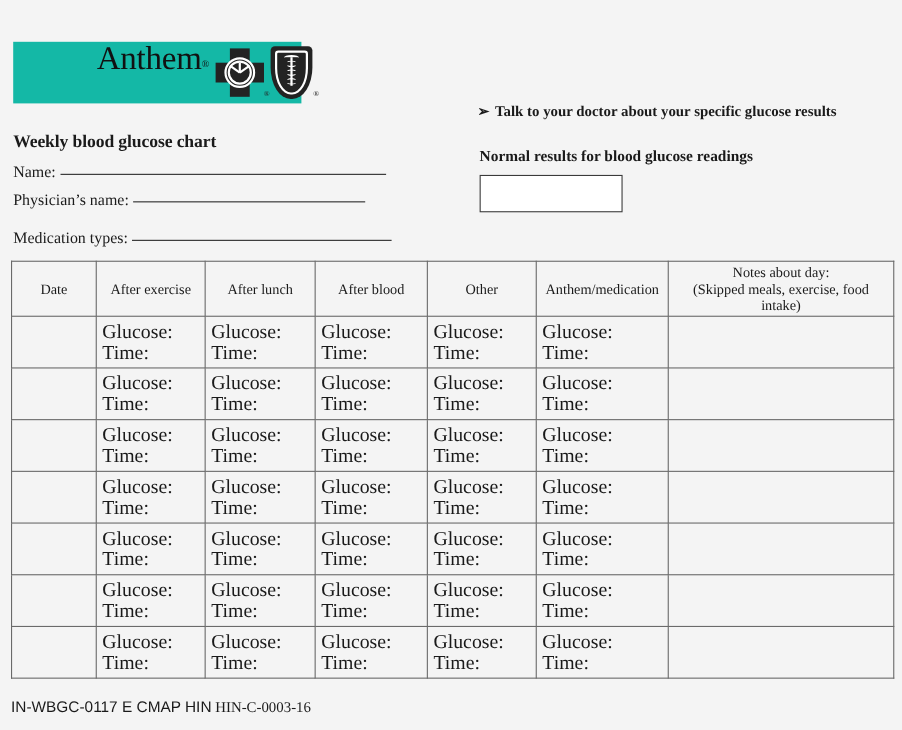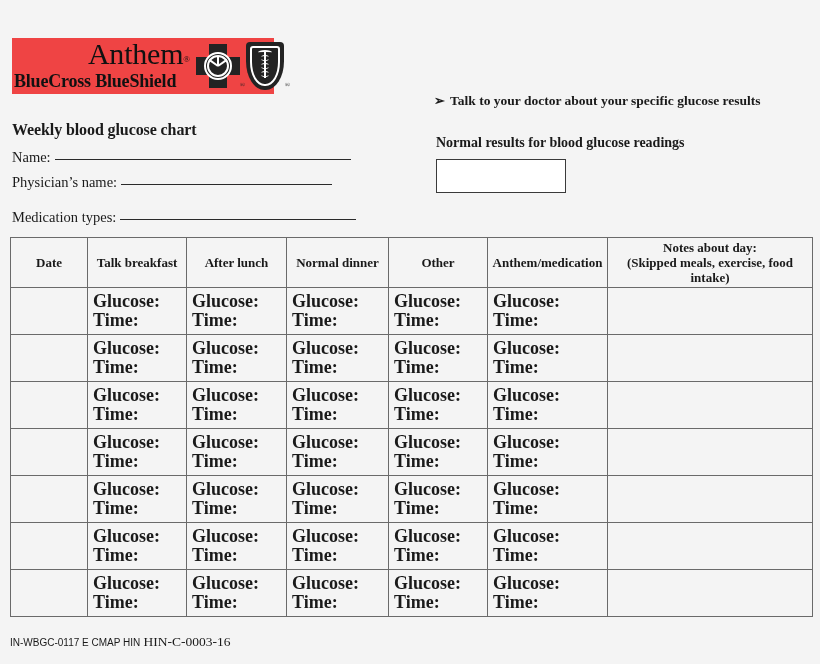--- a/index.html
+++ b/index.html
@@ -17,21 +17,21 @@
     overflow: hidden;
   }
 
   
   .logo-box {
     position: absolute;
     left: 12px;
     top: 38px;
     width: 262px;
     height: 56px;
-    background: #ef4444;
+    background: #14b8a6;
   }
   .logo-wordmark {
     position: absolute;
     left: 0;
     top: 0;
     width: 178px;
     text-align: right;
     font-family: "Liberation Serif", "DejaVu Serif", serif;
     font-size: 30px;
     line-height: 32px;
@@ -242,21 +242,21 @@
     position: absolute;
     left: 10px;
     top: 237px;
     width: 802px;
     border-collapse: collapse;
     table-layout: fixed;
   }
   .glucose-table th,
   .glucose-table td {
     border: 1px solid #6a6a6a;
-    font-weight: bold;
+    font-weight: normal;
     font-size: 13px;
     padding: 0;
     background: transparent;
     margin-top: 20px;
   }
   .glucose-table th {
     height: 44px;
     text-align: center;
     vertical-align: middle;
     line-height: 15px;
@@ -289,33 +289,32 @@
   
   .footer {
     position: absolute;
     left: 10px;
     top: 634px;
     font-size: 13.5px;
     white-space: nowrap;
   }
   .footer .sans {
     font-family: "Liberation Sans", "DejaVu Sans", sans-serif;
-    font-size: 10px;
+    font-size: 14px;
   }
   .footer .serif {
     font-family: Liberation Serif, serif;
     font-size: 13.5px;
   }
 </style>
 </head>
 <body>
 
 <div class="logo-box">
   <div class="logo-wordmark"><span>Anthem</span><span class="reg">®</span></div>
-  <div class="logo-sub">BlueCross BlueShield</div>
 
   <div class="logo-cross">
     <div class="bar-h"></div>
     <div class="bar-v"></div>
     <div class="disc">
       <div class="spoke a"></div>
       <div class="spoke b"></div>
     </div>
     <div class="ring"></div>
     <div class="rmark">®</div>
@@ -357,23 +356,23 @@
       <col class="c-brk">
       <col class="c-lun">
       <col class="c-din">
     <col class="c-oth">
       <col class="c-ins">
       <col class="c-notes">
   </colgroup>
   <thead>
     <tr>
       <th>Date</th>
-      <th>Talk breakfast</th>
+      <th>After exercise</th>
       <th>After lunch</th>
-      <th>Normal dinner</th>
+      <th>After blood</th>
       <th>Other</th>
       <th>Anthem/medication</th>
       <th>
         <div>Notes about day:</div>
         <div>(Skipped meals, exercise, food</div>
         <div>intake)</div>
       </th>
     </tr>
   </thead>
   <tbody id="table-body">

